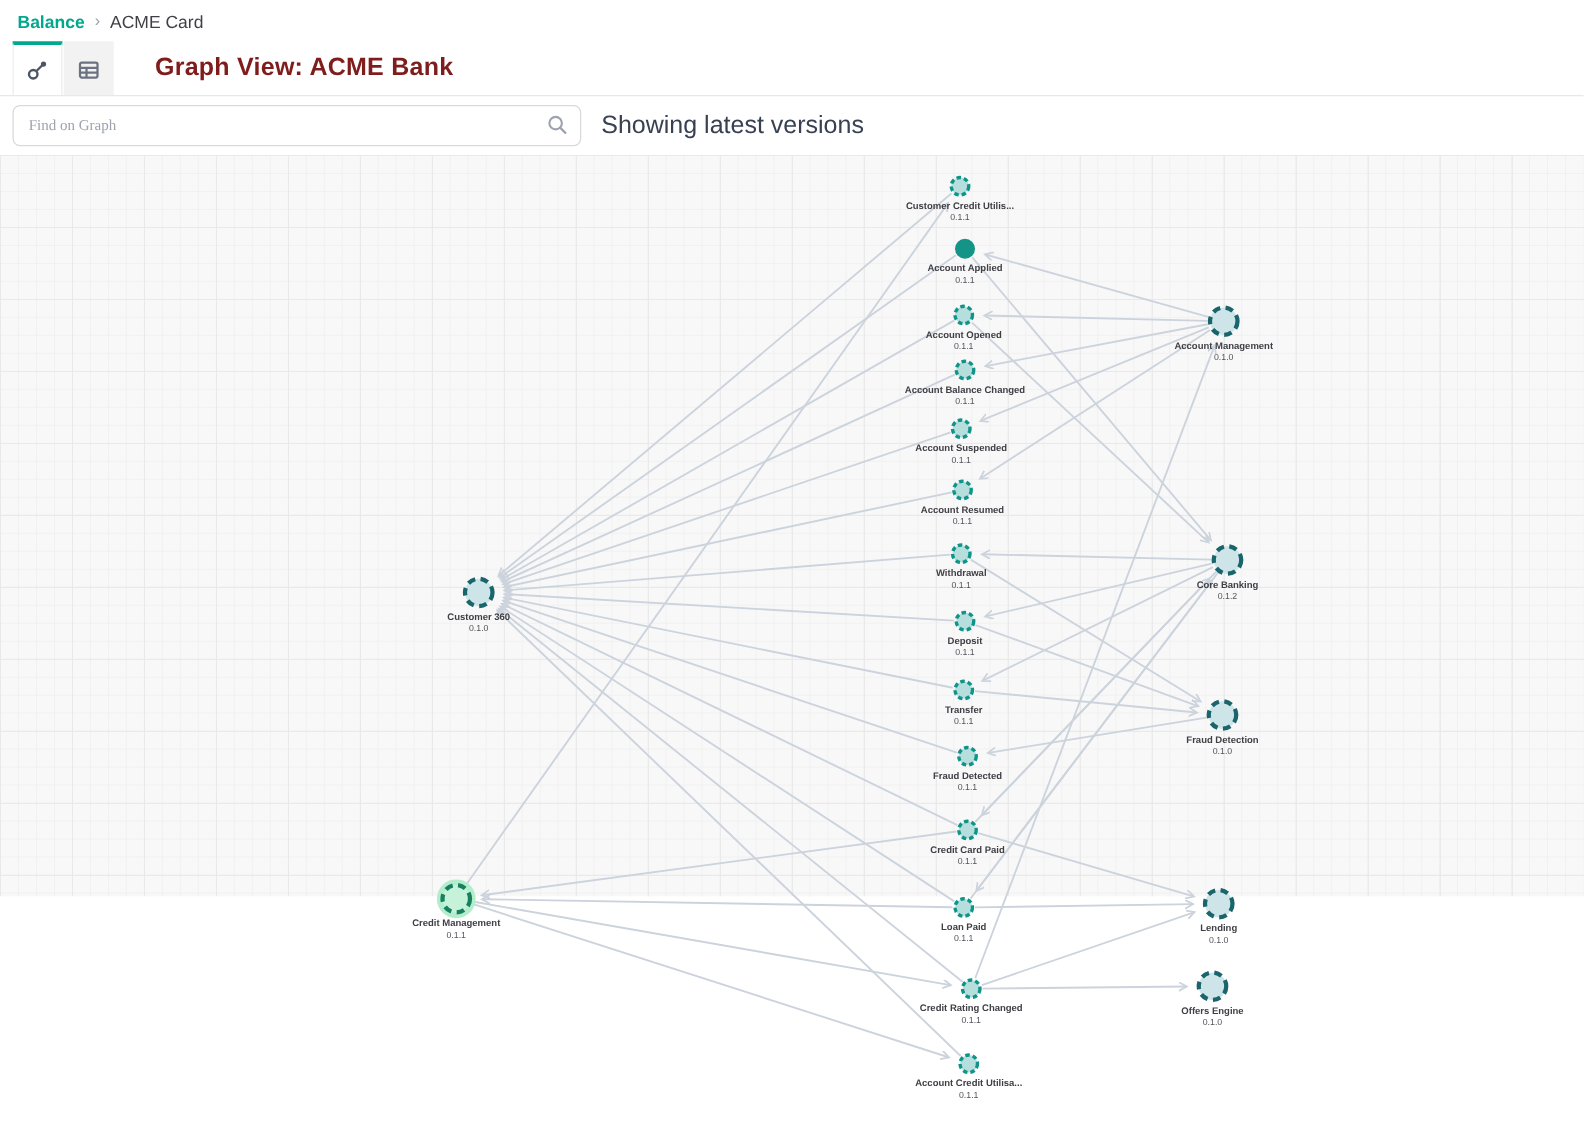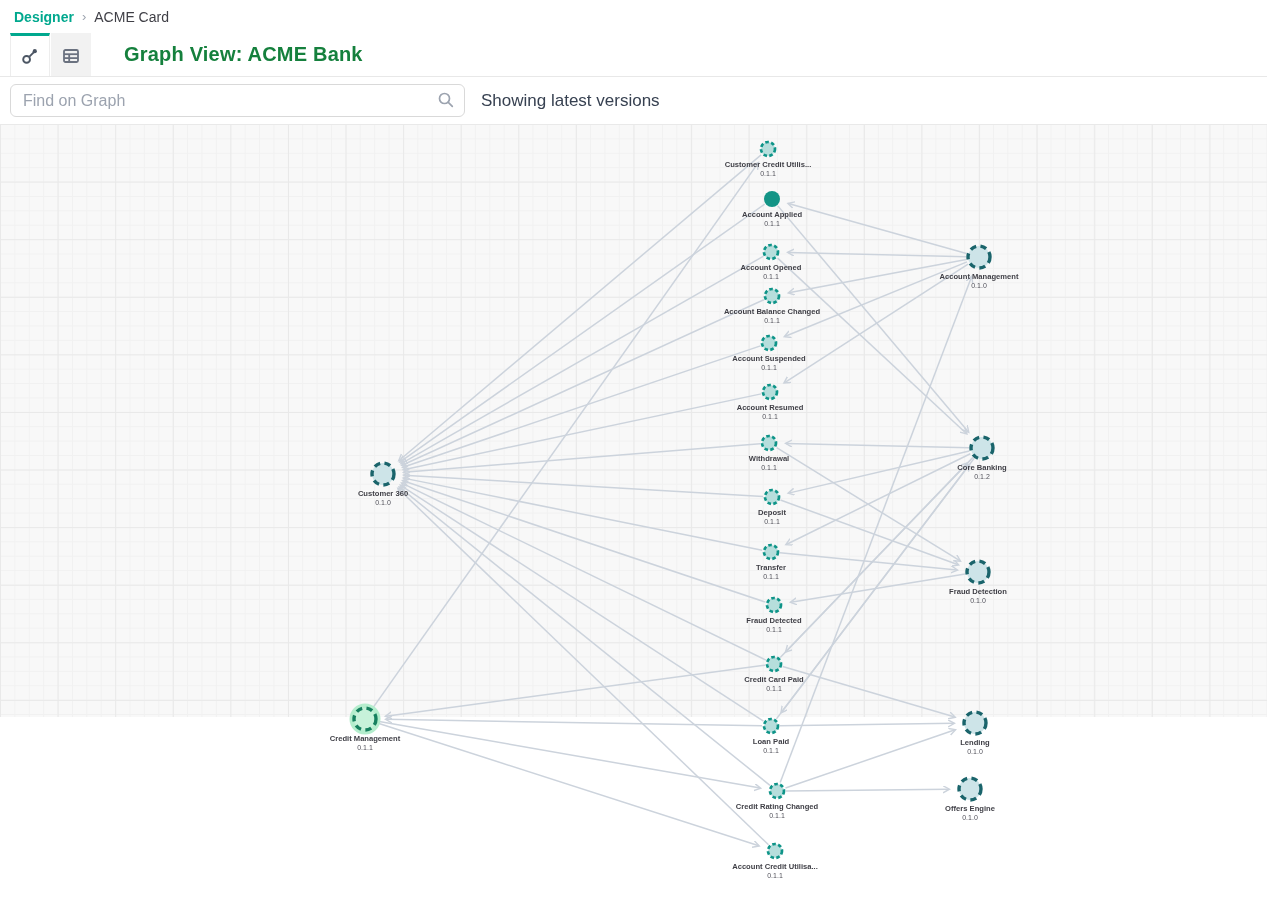--- a/index.html
+++ b/index.html
@@ -11,49 +11,49 @@
   .crumb-root { color:#00a88e; font-weight:700; font-size:14px; cursor:pointer; }
   .crumb-sep { color:#9ca3af; font-size:13px; margin:0 8px; }
   .crumb-current { color:#3f3f46; font-size:14px; }
 
   .tab-row { height:44px; display:flex; align-items:stretch; background:#fff; border-bottom:1px solid #e8e8e8; position:relative; }
   .tabs { display:flex; margin-left:10px; }
   .tab { width:40px; display:flex; align-items:center; justify-content:center; cursor:pointer;
          background:#f2f2f2; border-top:3px solid transparent; margin-right:1px; }
   .tab.active { background:#fff; border-top:3px solid #00a88e; border-left:1px solid #ededed; border-right:1px solid #ededed; }
   .tab svg { display:block; }
-  .page-title { font-size:20px; font-weight:700; color:#15803d; align-self:center; margin-left:32px; letter-spacing:.2px; }
+  .page-title { font-size:20px; font-weight:700; color:#7f1d1d; align-self:center; margin-left:32px; letter-spacing:.2px; }
 
   .search-row { height:47px; display:flex; align-items:center; background:#fff; padding-left:10px; }
   .search-box { position:relative; width:455px; }
   .search-input { width:100%; height:33px; border:1px solid #d9d9d9; border-radius:6px; padding:0 36px 0 12px;
-                  font-size:16px; color:#374151; outline:none; background:#fff;
-                  font-family:Liberation Sans, sans-serif; }
+                  font-size:12px; color:#374151; outline:none; background:#fff;
+                  font-family:Liberation Serif, serif; }
   .search-input::placeholder { color:#9ca3af; }
   .search-icon { position:absolute; right:10px; top:7px; }
-  .status-text { margin-left:16px; font-size:17px; color:#374151; }
+  .status-text { margin-left:16px; font-size:20px; color:#374151; }
 
   
   .canvas { position:relative; width:1267px; height:593px; background-color:#f8f8f8;
     background-image:
       linear-gradient(#e9e9e9 1px, transparent 1px),
       linear-gradient(90deg, #e9e9e9 1px, transparent 1px),
       linear-gradient(#f1f1f1 1px, transparent 1px),
       linear-gradient(90deg, #f1f1f1 1px, transparent 1px);
     background-size:57.6px 57.6px, 57.6px 57.6px, 14.4px 14.4px, 14.4px 14.4px; }
   .canvas svg { position:absolute; left:0; top:0; }
 
   .node-label { font-family:"Liberation Sans","DejaVu Sans",sans-serif; font-size:7.6px; font-weight:700; fill:#3f3f46; }
   .node-version { font-family:"Liberation Sans","DejaVu Sans",sans-serif; font-size:7px; fill:#52525b; }
 </style>
 </head>
 <body>
 
 <div class="breadcrumb-row">
-  <span class="crumb-root">Designer</span>
+  <span class="crumb-root">Balance</span>
   <span class="crumb-sep">›</span>
   <span class="crumb-current">ACME Card</span>
 </div>
 
 <div class="tab-row">
   <div class="tabs">
     <div class="tab active">
       <span>
         <svg width="20" height="20" viewBox="0 0 20 20">
           <circle cx="6.6" cy="13.4" r="3.4" fill="none" stroke="#4b5563" stroke-width="1.9"></circle>

